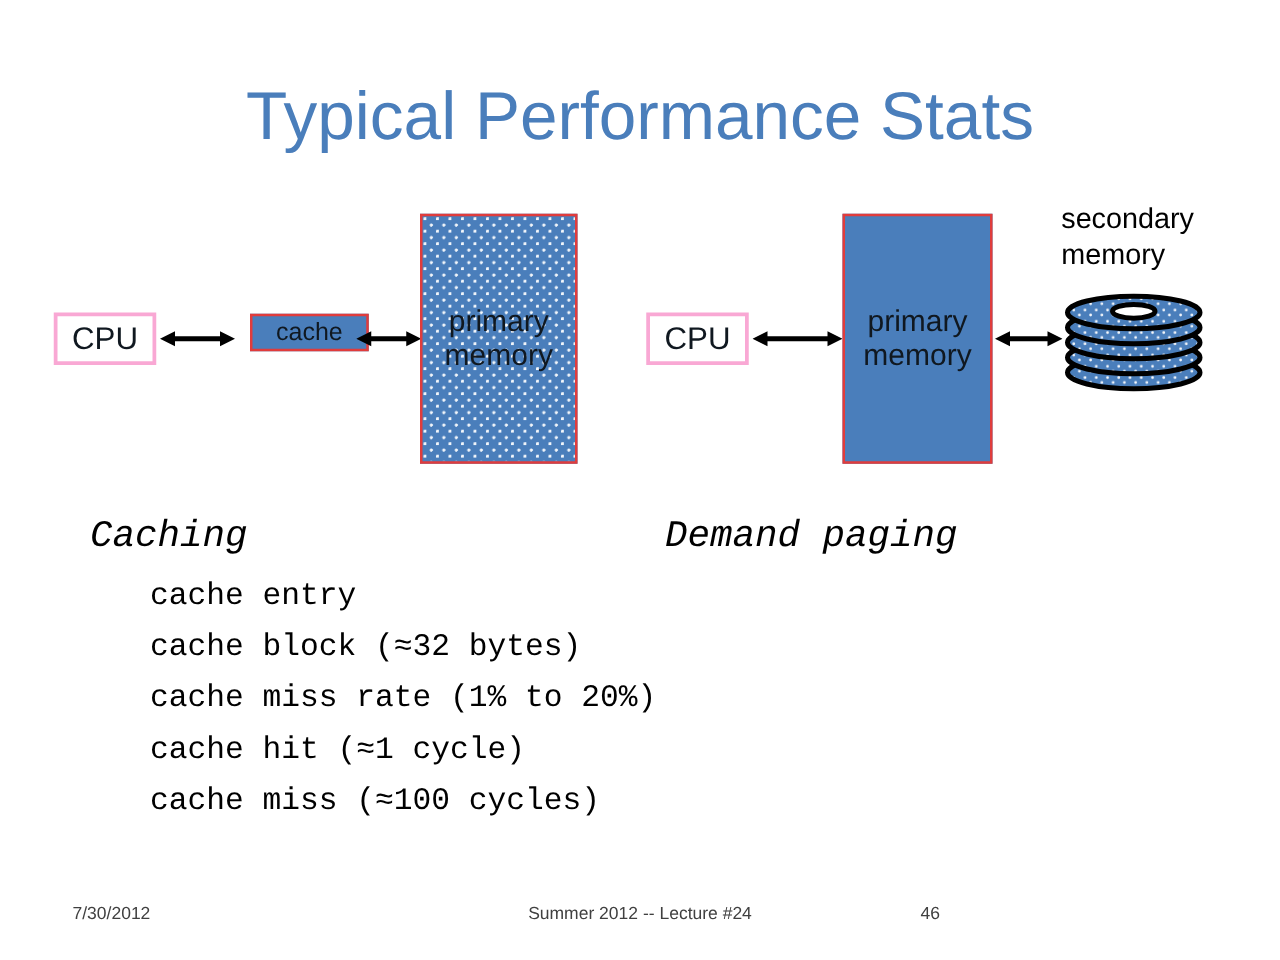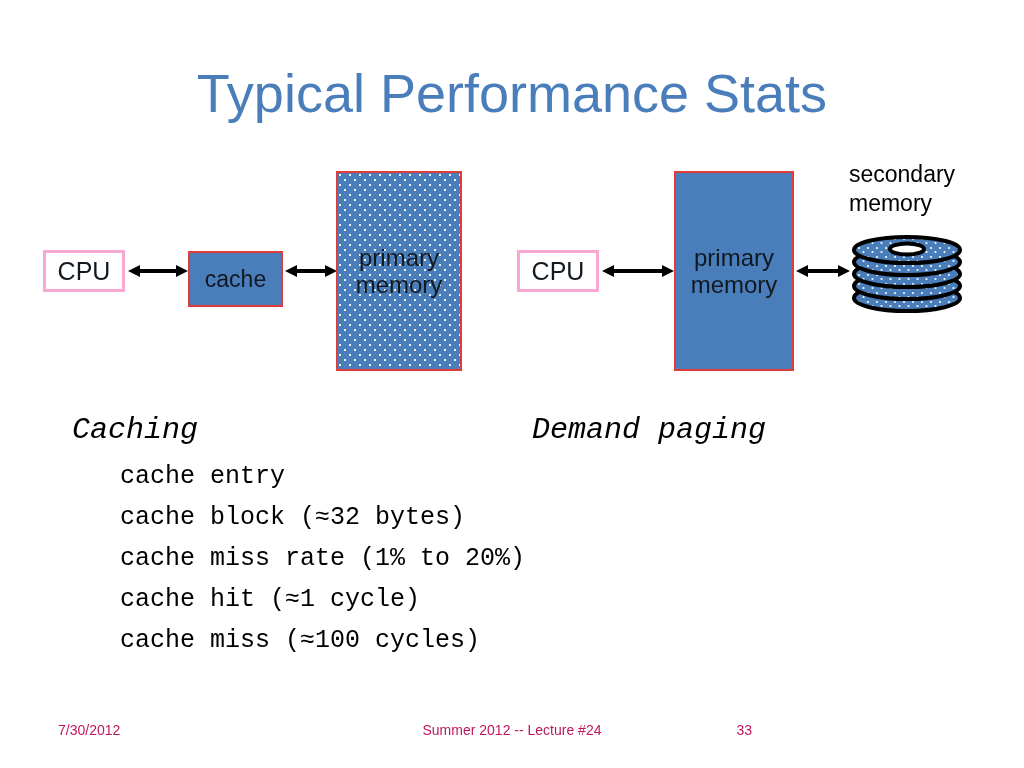--- a/index.html
+++ b/index.html
@@ -115,21 +115,21 @@
     white-space: nowrap;
   }
 
   
   #footer {
     position: absolute;
     left: 0;
     top: 718px;
     width: 816px;
     height: 24px;
-    color: #be185d;
+    color: #404040;
     font-size: 14px;
     line-height: 24px;
     font-family: "Liberation Sans", sans-serif;
   }
   #footer-date   { position: absolute; left: 58px;  top: 0; }
   #footer-center { position: absolute; left: 0; top: 0; width: 1024px; text-align: center; }
   #footer-page   { position: absolute; right: 64px; top: 0; }
 </style>
 </head>
 <body>
@@ -143,21 +143,21 @@
   </div>
 
   <div class="arrow" style="left:128px; top:261px;">
     <svg width="60" height="20" viewBox="0 0 60 20">
       <line x1="9" y1="10" x2="51" y2="10" stroke="#000000" stroke-width="4"></line>
       <polygon points="0,10 12,4 12,16" fill="#000000"></polygon>
       <polygon points="60,10 48,4 48,16" fill="#000000"></polygon>
     </svg>
   </div>
 
-  <div class="box box-mem" style="left:188px; top:251px; width:95px; height:56px; font-size:23px;">
+  <div class="box box-mem" style="left:200px; top:251px; width:95px; height:30px; font-size:20px;">
     <span class="box-label">cache</span>
   </div>
 
   <div class="arrow" style="left:285px; top:261px;">
     <svg width="52" height="20" viewBox="0 0 52 20">
       <line x1="9" y1="10" x2="43" y2="10" stroke="#000000" stroke-width="4"></line>
       <polygon points="0,10 12,4 12,16" fill="#000000"></polygon>
       <polygon points="52,10 40,4 40,16" fill="#000000"></polygon>
     </svg>
   </div>
@@ -249,16 +249,16 @@
     </ul>
   </div>
 
   <div class="col" style="left:532px; top:412px; width:470px;">
     <div class="col-heading">Demand paging</div>
   </div>
 
   <div id="footer">
     <span id="footer-date">7/30/2012</span>
     <span id="footer-center">Summer 2012 -- Lecture #24</span>
-    <span id="footer-page">33</span>
+    <span id="footer-page">46</span>
   </div>
 
 </div>
 
 </body></html>

